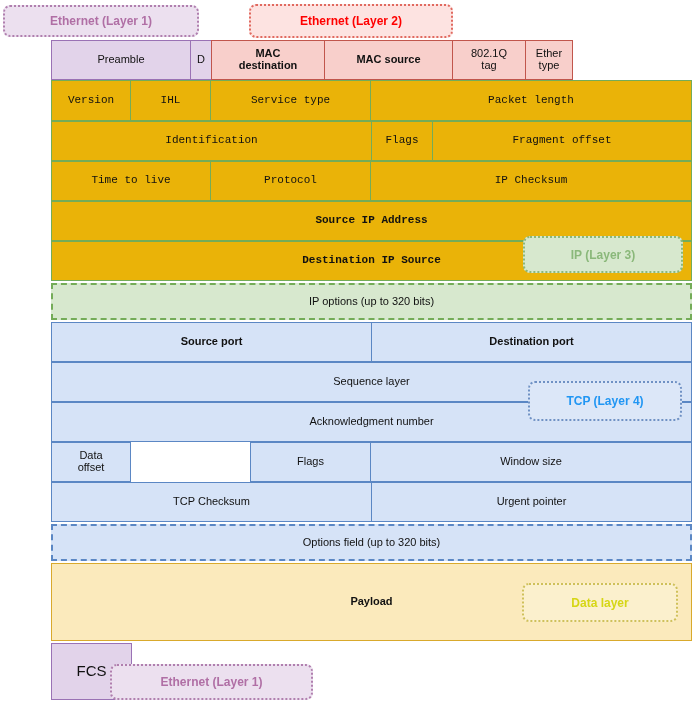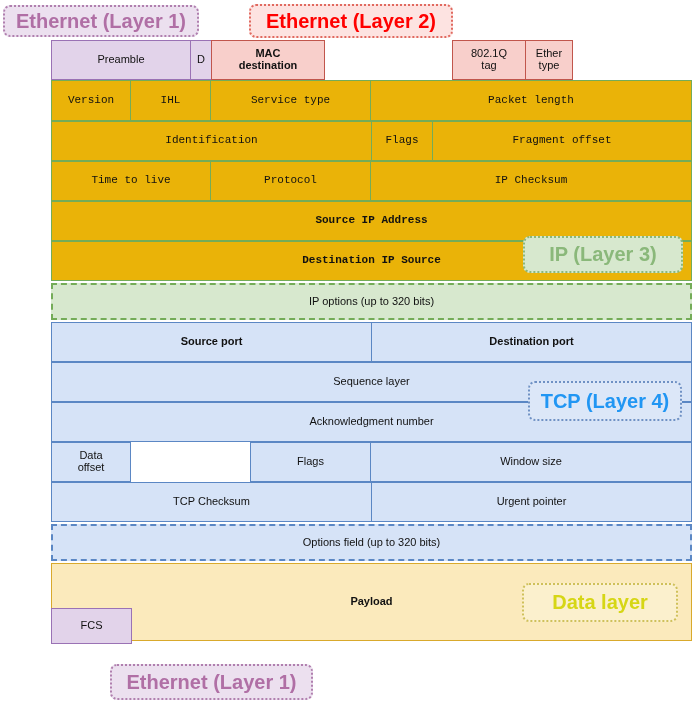--- a/index.html
+++ b/index.html
@@ -74,21 +74,21 @@
   }
 
   
   .badge {
     position: absolute;
     box-sizing: border-box;
     display: flex;
     align-items: center;
     justify-content: center;
     font-weight: bold;
-    font-size: 20px;
+    font-size: 12px;
     border-radius: 7px;
     white-space: nowrap;
   }
   .badge-eth1 {
     color: #b06fa5;
     background: #ece0ef;
     border: 2.6px dotted #b07fae;
   }
   .badge-eth2 {
     color: #ff0000;
@@ -120,20 +120,21 @@
 
   <div class="badge badge-eth2" style="left:249px; top:4px; width:204px; height:34px;">Ethernet (Layer 2)</div>
 
   <div class="cell eth1" style="left:51px; top:40px; width:140px; height:40px;">Preamble</div>
 
   <div class="cell eth1" style="left:190px; top:40px; width:22px; height:40px;">D</div>
 
   <div class="cell eth2" style="left:211px; top:40px; width:114px; height:40px;">MAC
 destination</div>
 
+  <div class="cell eth2" style="left:324px; top:40px; width:129px; height:40px;">MAC source</div>
 
   <div class="cell eth2 light" style="left:452px; top:40px; width:74px; height:40px;">802.1Q
 tag</div>
 
   <div class="cell eth2 light" style="left:525px; top:40px; width:48px; height:40px;">Ether
 type</div>
 
   <div class="cell ip" style="left:51px; top:80px; width:80px; height:41px;">Version</div>
 
   <div class="cell ip" style="left:130px; top:80px; width:81px; height:41px;">IHL</div>
@@ -183,17 +184,17 @@
   <div class="cell tcp" style="left:51px; top:482px; width:321px; height:40px;">TCP Checksum</div>
 
   <div class="cell tcp" style="left:371px; top:482px; width:321px; height:40px;">Urgent pointer</div>
 
   <div class="cell dashed-tcp" style="left:51px; top:524px; width:641px; height:37px;">Options field (up to 320 bits)</div>
 
   <div class="cell data" style="left:51px; top:563px; width:641px; height:78px;">Payload</div>
 
   <div class="badge badge-data" style="left:522px; top:583px; width:156px; height:39px;">Data layer</div>
 
-  <div class="cell eth1" style="left:51px; top:608px; width:81px; height:36px; font-size:11px;">FCS</div>
+  <div class="cell eth1" style="left:51px; top:643px; width:81px; height:57px; font-size:15px;">FCS</div>
 
   <div class="badge badge-eth1" style="left:110px; top:664px; width:203px; height:36px;">Ethernet (Layer 1)</div>
 
 </div>
 
 </body></html>

